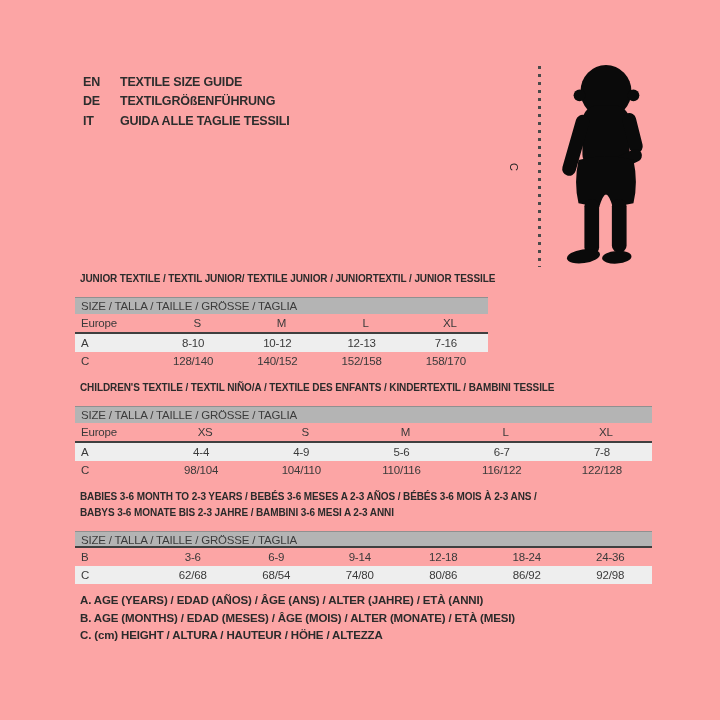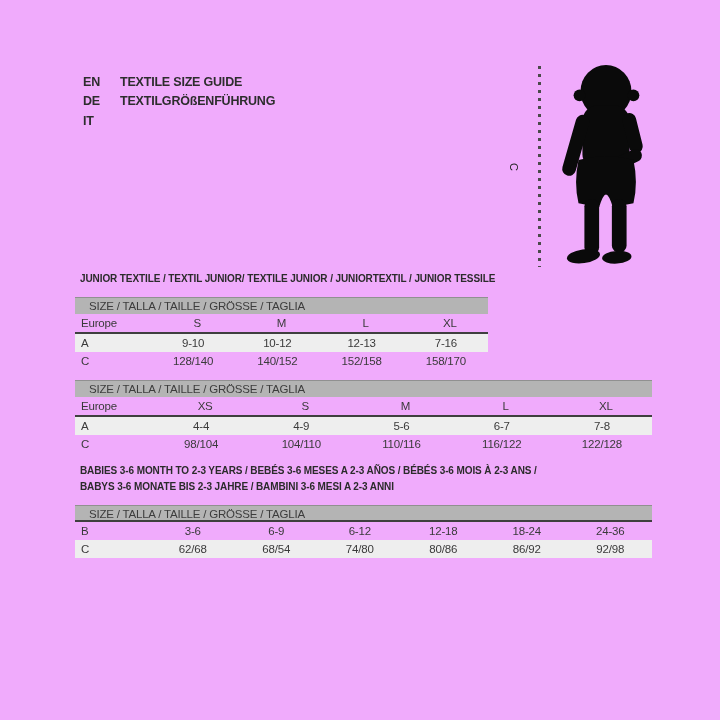--- a/index.html
+++ b/index.html
@@ -1,38 +1,38 @@
 <!DOCTYPE html>
 <html><head>
 <meta charset="utf-8">
 <style>
   html,body{margin:0;padding:0;background:#fff;}
   .page{
-    position:relative;width:720px;height:720px;background:#f0abfc;overflow:hidden;
+    position:relative;width:720px;height:720px;background:#fca5a5;overflow:hidden;
     font-family:"Liberation Sans",sans-serif;color:var(--text,#333);
   }
   
   .langs{position:absolute;left:83px;top:73px;font-weight:bold;font-size:12.5px;letter-spacing:-0.2px;color:#2d2d2d;}
   .lang-row{display:flex;line-height:19.3px;}
   .lang-code{width:37px;}
   
   .figure{position:absolute;left:505px;top:58px;width:165px;height:215px;}
   .dotline{position:absolute;left:33px;top:8px;width:2.5px;height:201px;
     background:repeating-linear-gradient(to bottom,#4a4a4a 0 3.5px,transparent 3.5px 8px);}
   .measure-c{position:absolute;left:5px;top:103px;font-size:11px;color:#222;transform:rotate(90deg);}
   .baby{position:absolute;left:46px;top:4px;width:108px;height:208px;fill:var(--sil,#0a0a0a);}
   
   .sections{position:absolute;left:75px;top:271px;width:577px;}
   .sec{margin-bottom:10px;}
   .sec-title{font-weight:bold;font-size:10px;letter-spacing:-0.1px;line-height:16px;color:#2b2b2b;margin-left:5px;}
   .table{margin-top:10px;}
   .w-narrow{width:413px;}
   .w-wide{width:577px;}
   .size-bar{background:var(--bar,#b4b4b4);border-top:1px solid #909090;height:17px;line-height:17px;
-    padding-left:14px;font-size:11.5px;letter-spacing:-0.2px;color:#3c3c3c;box-sizing:border-box;}
+    padding-left:6px;font-size:11.5px;letter-spacing:-0.2px;color:#3c3c3c;box-sizing:border-box;}
   .header-divider .size-bar{border-bottom:2px solid var(--divider,#3f3f3f);}
   .trow{display:flex;height:18px;line-height:18px;font-size:11.5px;letter-spacing:-0.2px;color:#3a3a3a;}
   .trow.divider{border-bottom:2px solid var(--divider,#3f3f3f);gap:8px;}
   .trow.stripe{background:var(--stripe,#eeeeee);}
   .tcell{flex:1;text-align:center;}
   .tcell.label{flex:0 0 70px;text-align:left;padding-left:6px;}
   
   .legend{position:absolute;left:80px;top:592px;font-weight:bold;font-size:11.5px;
     letter-spacing:-0.15px;line-height:17.6px;color:#2b2b2b;}
 </style>
@@ -45,20 +45,21 @@
     <div class="lang-row">
       <span class="lang-code">EN</span>
       <span class="lang-label">TEXTILE SIZE GUIDE</span>
     </div>
     <div class="lang-row">
       <span class="lang-code">DE</span>
       <span class="lang-label">TEXTILGRÖßENFÜHRUNG</span>
     </div>
     <div class="lang-row">
       <span class="lang-code">IT</span>
+      <span class="lang-label">GUIDA ALLE TAGLIE TESSILI</span>
     </div>
   </div>
 
   <div class="figure">
     <span class="measure-c">C</span>
     <div class="dotline"></div>
     <svg class="baby" viewBox="0 0 110 212" xmlns="http://www.w3.org/2000/svg">
       <ellipse cx="56" cy="30" rx="26" ry="27"></ellipse>
       <circle cx="29" cy="34" r="6"></circle>
       <circle cx="84" cy="34" r="6"></circle>
@@ -82,36 +83,37 @@
         <div class="size-bar">SIZE / TALLA / TAILLE / GRÖSSE / TAGLIA</div>
       <div class="trow divider">
             <div class="tcell label">Europe</div>
             <div class="tcell">S</div>
             <div class="tcell">M</div>
             <div class="tcell">L</div>
             <div class="tcell">XL</div>
           </div>
           <div class="trow stripe">
             <div class="tcell label">A</div>
-            <div class="tcell">9-10</div>
+            <div class="tcell">8-10</div>
             <div class="tcell">10-12</div>
             <div class="tcell">12-13</div>
             <div class="tcell">7-16</div>
           </div>
           <div class="trow">
             <div class="tcell label">C</div>
             <div class="tcell">128/140</div>
             <div class="tcell">140/152</div>
             <div class="tcell">152/158</div>
             <div class="tcell">158/170</div>
           </div>
         </div>
     </section>
 
     <section class="sec">
+      <div class="sec-title">CHILDREN'S TEXTILE / TEXTIL NIÑO/A / TEXTILE DES ENFANTS / KINDERTEXTIL / BAMBINI TESSILE</div>
       <div class="table w-wide">
         <div class="size-bar">SIZE / TALLA / TAILLE / GRÖSSE / TAGLIA</div>
       <div class="trow divider">
             <div class="tcell label">Europe</div>
             <div class="tcell">XS</div>
             <div class="tcell">S</div>
             <div class="tcell">M</div>
             <div class="tcell">L</div>
             <div class="tcell">XL</div>
           </div>
@@ -136,33 +138,38 @@
 
     <section class="sec">
       <div class="sec-title">BABIES 3-6 MONTH TO 2-3 YEARS / BEBÉS 3-6 MESES A 2-3 AÑOS / BÉBÉS 3-6 MOIS À 2-3 ANS /</div>
       <div class="sec-title">BABYS 3-6 MONATE BIS 2-3 JAHRE / BAMBINI 3-6 MESI A 2-3 ANNI</div>
       <div class="table w-wide header-divider">
         <div class="size-bar">SIZE / TALLA / TAILLE / GRÖSSE / TAGLIA</div>
       <div class="trow">
             <div class="tcell label">B</div>
             <div class="tcell">3-6</div>
             <div class="tcell">6-9</div>
-            <div class="tcell">6-12</div>
+            <div class="tcell">9-14</div>
             <div class="tcell">12-18</div>
             <div class="tcell">18-24</div>
             <div class="tcell">24-36</div>
           </div>
           <div class="trow stripe">
             <div class="tcell label">C</div>
             <div class="tcell">62/68</div>
             <div class="tcell">68/54</div>
             <div class="tcell">74/80</div>
             <div class="tcell">80/86</div>
             <div class="tcell">86/92</div>
             <div class="tcell">92/98</div>
           </div>
         </div>
     </section>
 
   </div>
 
+  <div class="legend">
+    <div class="legend-line">A. AGE (YEARS) / EDAD (AÑOS) / ÂGE (ANS) / ALTER (JAHRE) / ETÀ (ANNI)</div>
+    <div class="legend-line">B. AGE (MONTHS) / EDAD (MESES) / ÂGE (MOIS) / ALTER (MONATE) / ETÀ (MESI)</div>
+    <div class="legend-line">C. (cm) HEIGHT / ALTURA / HAUTEUR / HÖHE / ALTEZZA</div>
+  </div>
 
 </div>
 
 </body></html>

